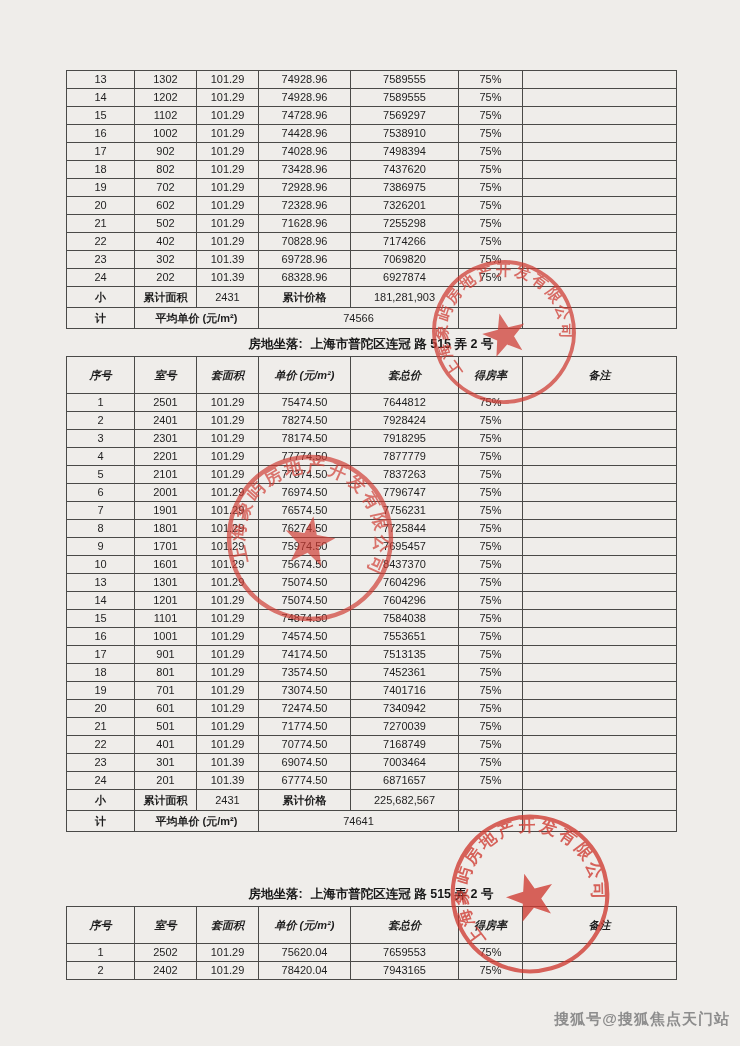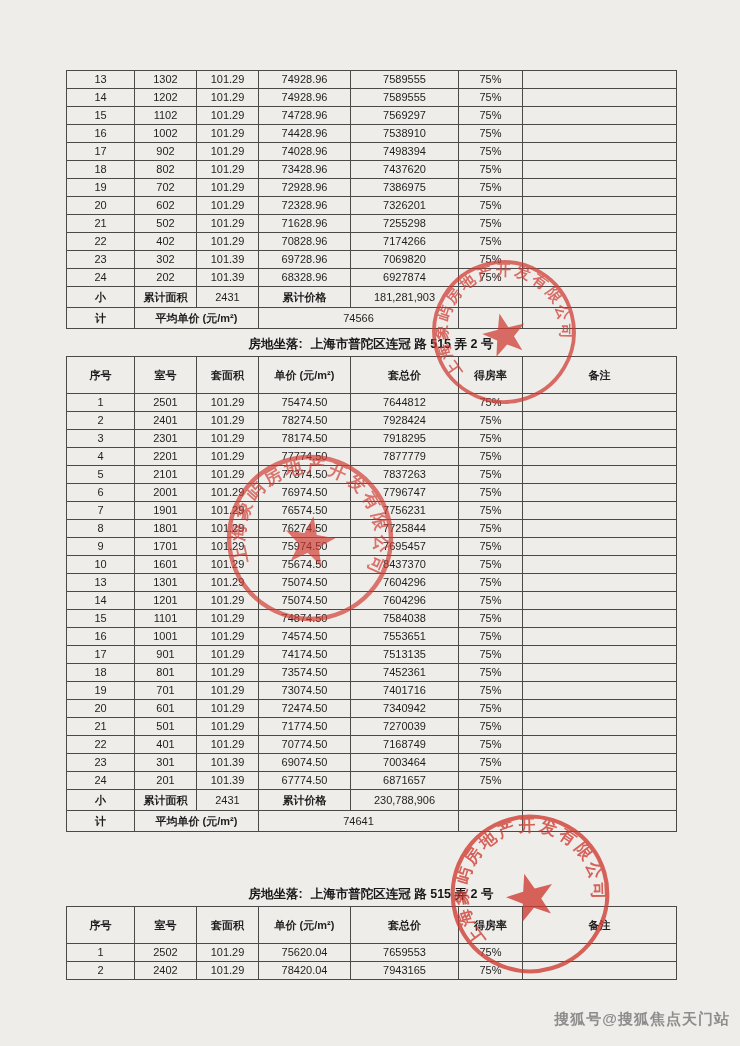--- a/index.html
+++ b/index.html
@@ -7,21 +7,21 @@
     position:relative; width:740px; height:1046px; margin:0 auto;
     background:#efedea; overflow:hidden;
     font-family:"Liberation Sans","DejaVu Sans",sans-serif; color:#1e1e1e;
   }
   table { border-collapse:collapse; table-layout:fixed; width:610px; background:transparent; }
   td, th {
     border:1px solid #4a4a48; font-size:11px; line-height:1.15;
     text-align:center; vertical-align:middle; padding:1px 2px; height:15px;
     overflow:hidden; white-space:nowrap;
   }
-  th { font-weight:bold; white-space:normal; height:34px; }
+  th { font-weight:bold; white-space:normal; height:34px;font-style:italic; }
   .sum-row td { height:18px; }
   .b { font-weight:bold; }
   .tbl { position:absolute; left:66px; }
   #table1 { top:70px; }
   #addr1 { top:336px; }
   #table2 { top:356px; }
   #addr2 { top:886px; }
   #table3 { top:906px; }
   .address {
     position:absolute; left:66px; width:610px; text-align:center;
@@ -408,21 +408,21 @@
           <td>75%</td>
           <td></td>
         </tr>
       </tbody>
     <tbody>
       <tr class="sum-row">
         <td class="b">小</td>
         <td class="b">累计面积</td>
         <td>2431</td>
         <td class="b">累计价格</td>
-        <td>230,788,906</td>
+        <td>225,682,567</td>
         <td></td>
         <td></td>
       </tr>
       <tr class="sum-row">
         <td class="b">计</td>
         <td class="b" colspan="2">平均单价 (元/m²)</td>
         <td colspan="2">74641</td>
         <td></td>
         <td></td>
       </tr>

